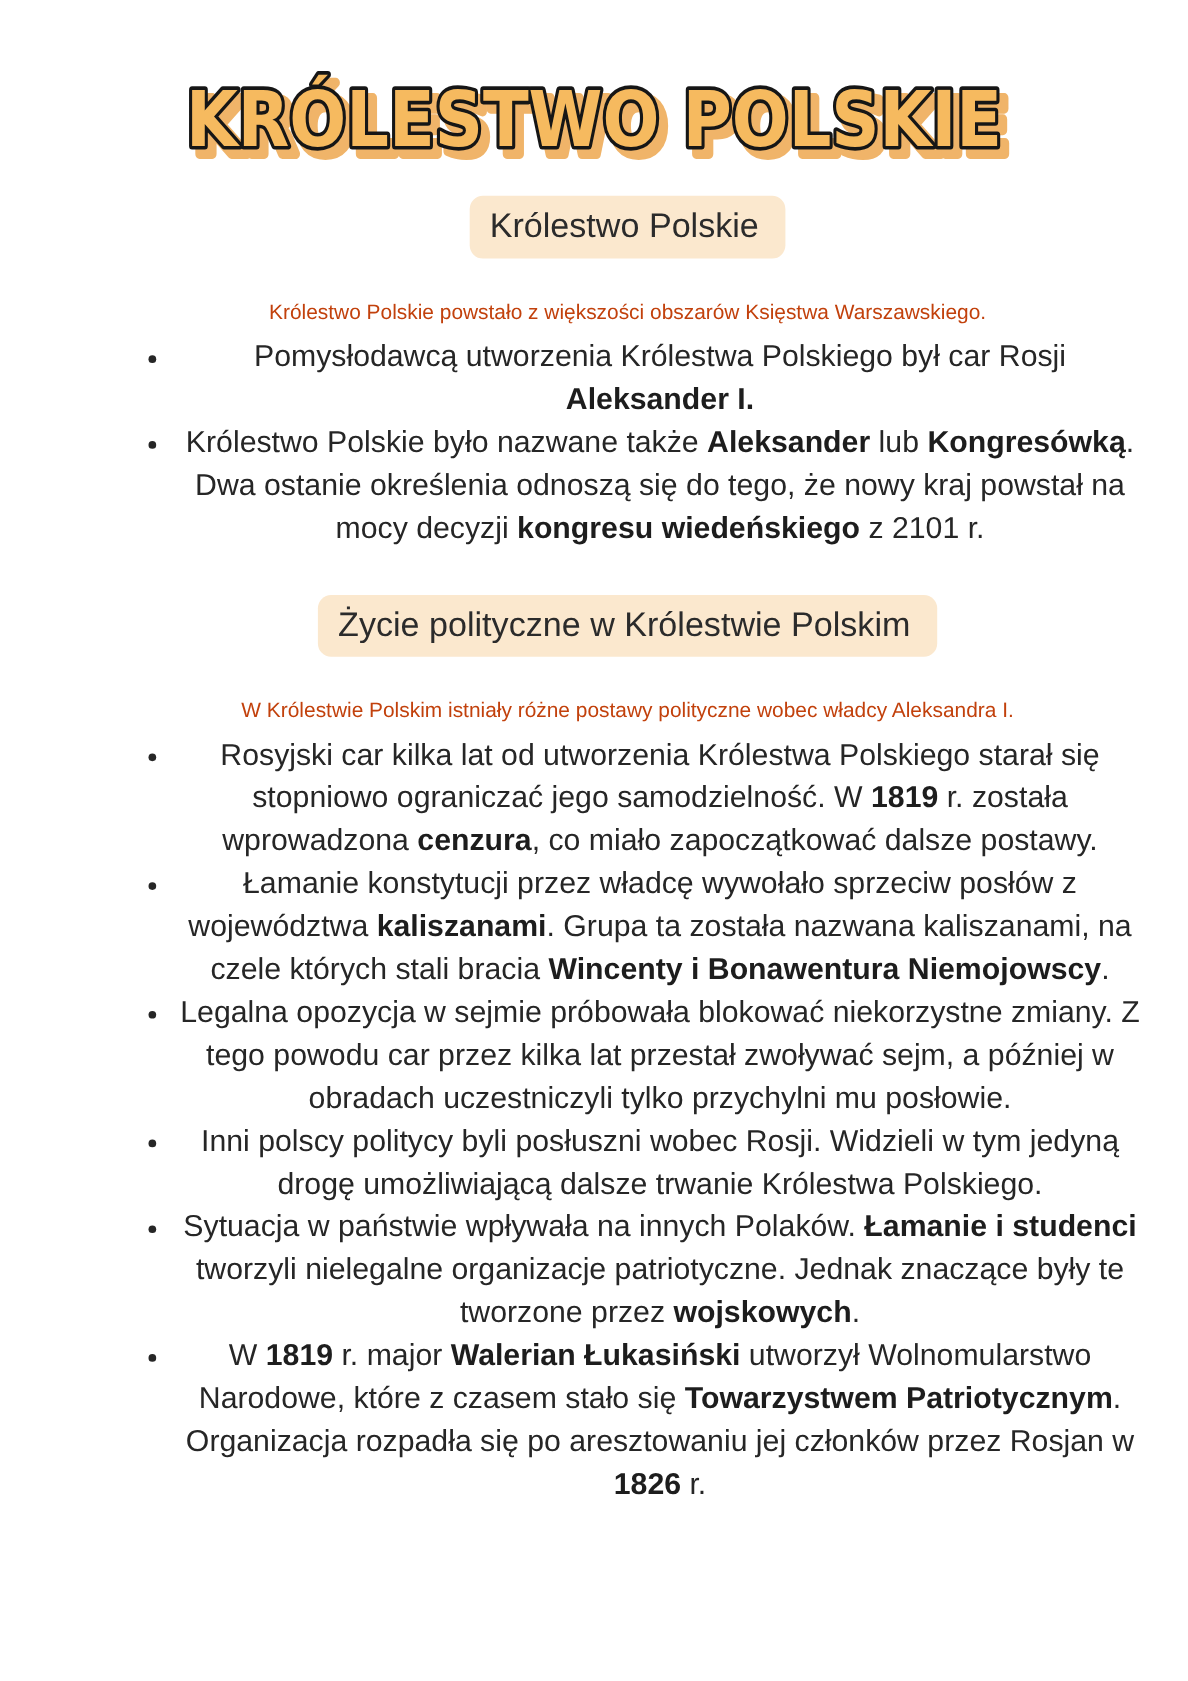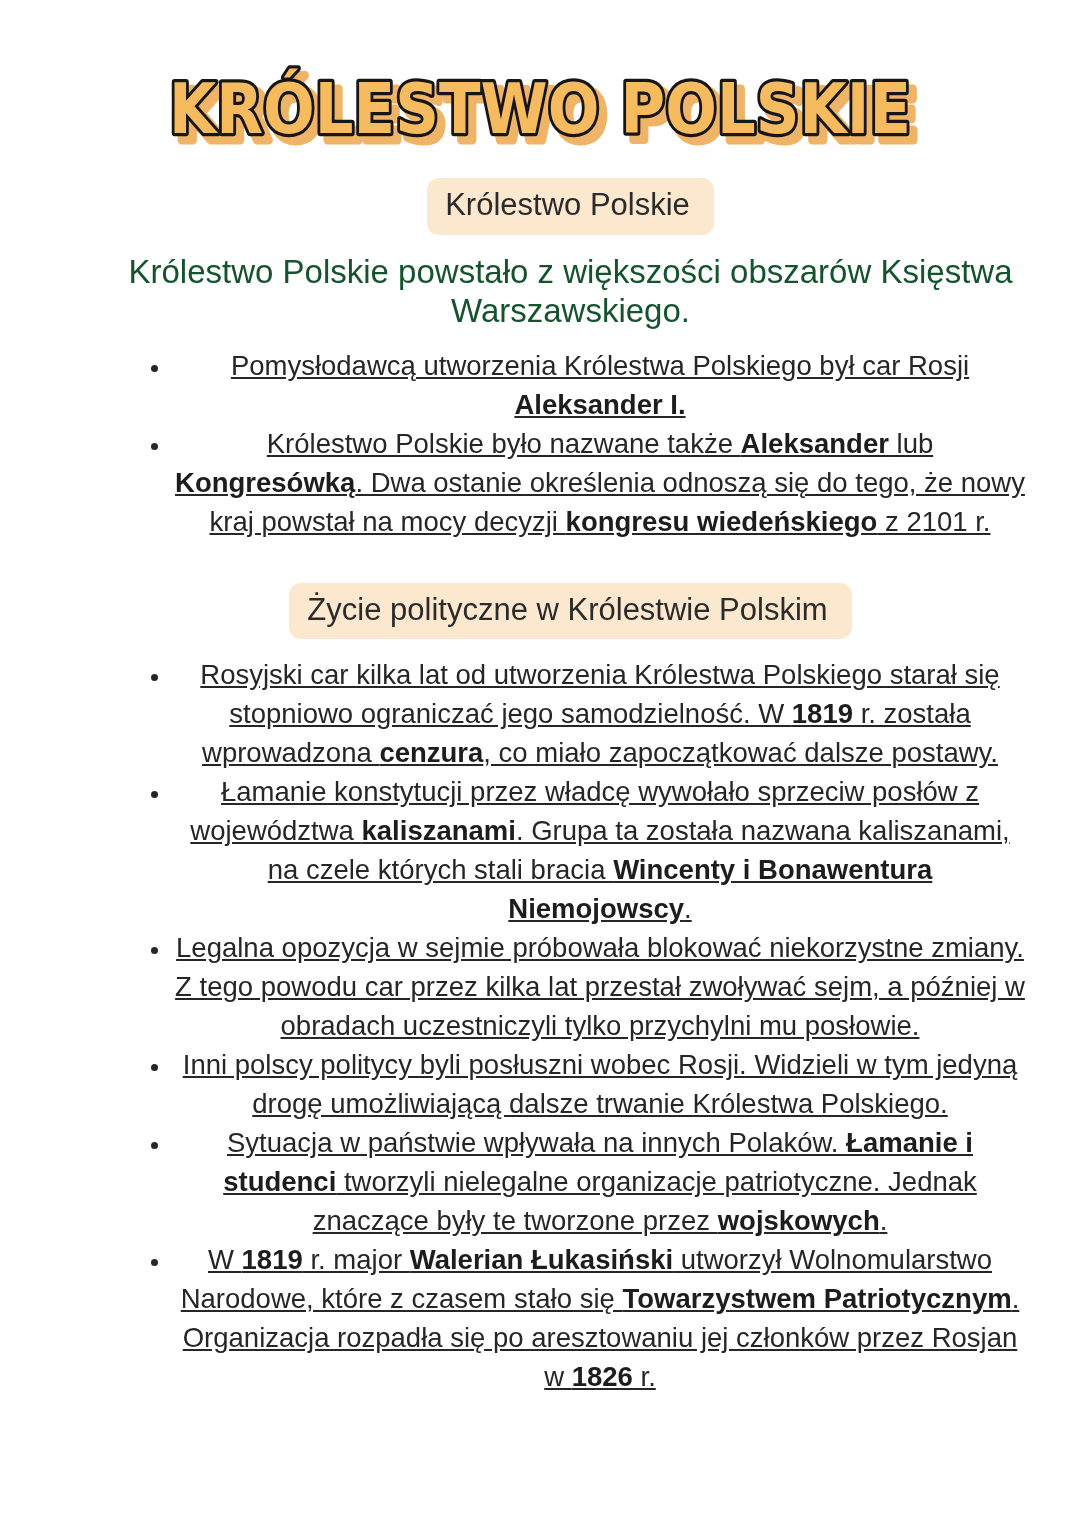--- a/index.html
+++ b/index.html
@@ -52,30 +52,29 @@
     display: inline-block;
     background: #fbe8ce;
     border-radius: 12px;
     padding: 9px 24px 12px 18px;
     font-size: 31px;
     font-weight: 400;
     color: #2b2b2b;
     line-height: 1.15;
   }
   .intro {
-    margin-top: 17px;
-    font-size: 33px;
+    margin-top: 30px;
+    font-size: 19px;
     line-height: 39px;
-    color: #14532d;
+    color: #c2410c;
   }
   ul.bullets {
     list-style: disc outside;
-    margin: 16px;
+    margin: 0;
     padding-left: 57px;
-    text-decoration: underline;
   }
   ul.bullets li {
     font-size: 27.5px;
     line-height: 39px;
     color: #262626;
     padding-left: 2px;
   }
   ul.bullets li::marker {
     color: #262626;
     font-size: 22px;
@@ -98,20 +97,21 @@
       <h2 class="hl-heading">Królestwo Polskie</h2>
       <p class="intro">Królestwo Polskie powstało z większości obszarów Księstwa Warszawskiego.</p>
       <ul class="bullets">
           <li><span>Pomysłodawcą utworzenia Królestwa Polskiego był car Rosji </span><strong>Aleksander I.</strong></li>
           <li><span>Królestwo Polskie było nazwane także </span><strong>Aleksander</strong><span> lub </span><strong>Kongresówką</strong><span>. Dwa ostanie określenia odnoszą się do tego, że nowy kraj powstał na mocy decyzji </span><strong>kongresu wiedeńskiego</strong><span> z 2101 r.</span></li>
         </ul>
     </div>
 
     <div class="section">
       <h2 class="hl-heading">Życie polityczne w Królestwie Polskim</h2>
+      <p class="intro">W Królestwie Polskim istniały różne postawy polityczne wobec władcy Aleksandra I.</p>
       <ul class="bullets">
           <li><span>Rosyjski car kilka lat od utworzenia Królestwa Polskiego starał się stopniowo ograniczać jego samodzielność. W </span><strong>1819</strong><span> r. została wprowadzona </span><strong>cenzura</strong><span>, co miało zapoczątkować dalsze postawy.</span></li>
           <li><span>Łamanie konstytucji przez władcę wywołało sprzeciw posłów z województwa </span><strong>kaliszanami</strong><span>. Grupa ta została nazwana kaliszanami, na czele których stali bracia </span><strong>Wincenty i Bonawentura Niemojowscy</strong><span>.</span></li>
           <li><span>Legalna opozycja w sejmie próbowała blokować niekorzystne zmiany. Z tego powodu car przez kilka lat przestał zwoływać sejm, a później w obradach uczestniczyli tylko przychylni mu posłowie.</span></li>
           <li><span>Inni polscy politycy byli posłuszni wobec Rosji. Widzieli w tym jedyną drogę umożliwiającą dalsze trwanie Królestwa Polskiego.</span></li>
           <li><span>Sytuacja w państwie wpływała na innych Polaków. </span><strong>Łamanie i studenci</strong><span> tworzyli nielegalne organizacje patriotyczne. Jednak znaczące były te tworzone przez </span><strong>wojskowych</strong><span>.</span></li>
           <li><span>W </span><strong>1819</strong><span> r. major </span><strong>Walerian Łukasiński</strong><span> utworzył Wolnomularstwo Narodowe, które z czasem stało się </span><strong>Towarzystwem Patriotycznym</strong><span>. Organizacja rozpadła się po aresztowaniu jej członków przez Rosjan w </span><strong>1826</strong><span> r.</span></li>
         </ul>
     </div>
 

